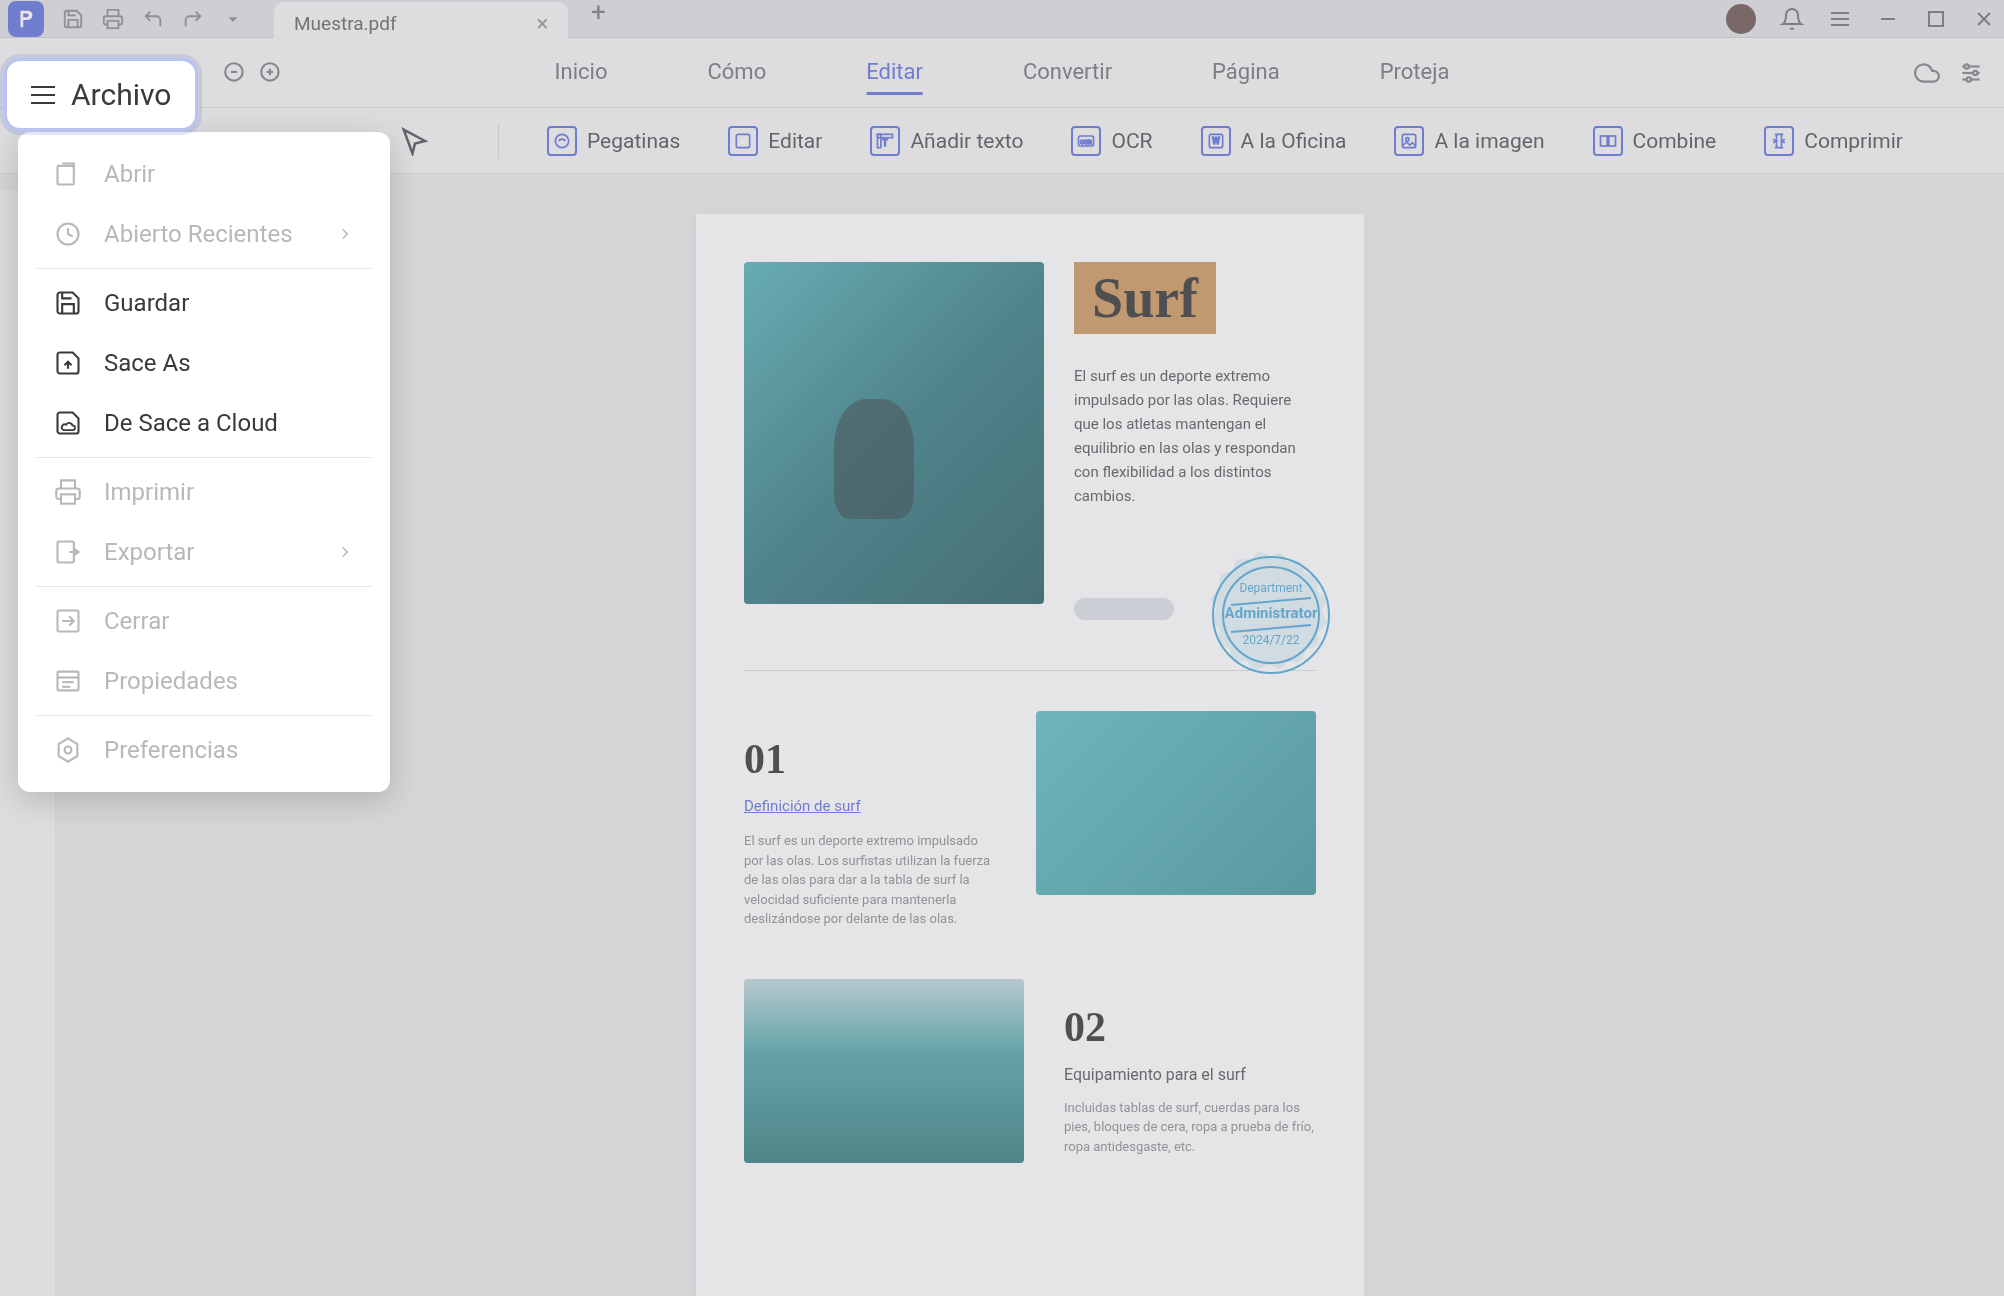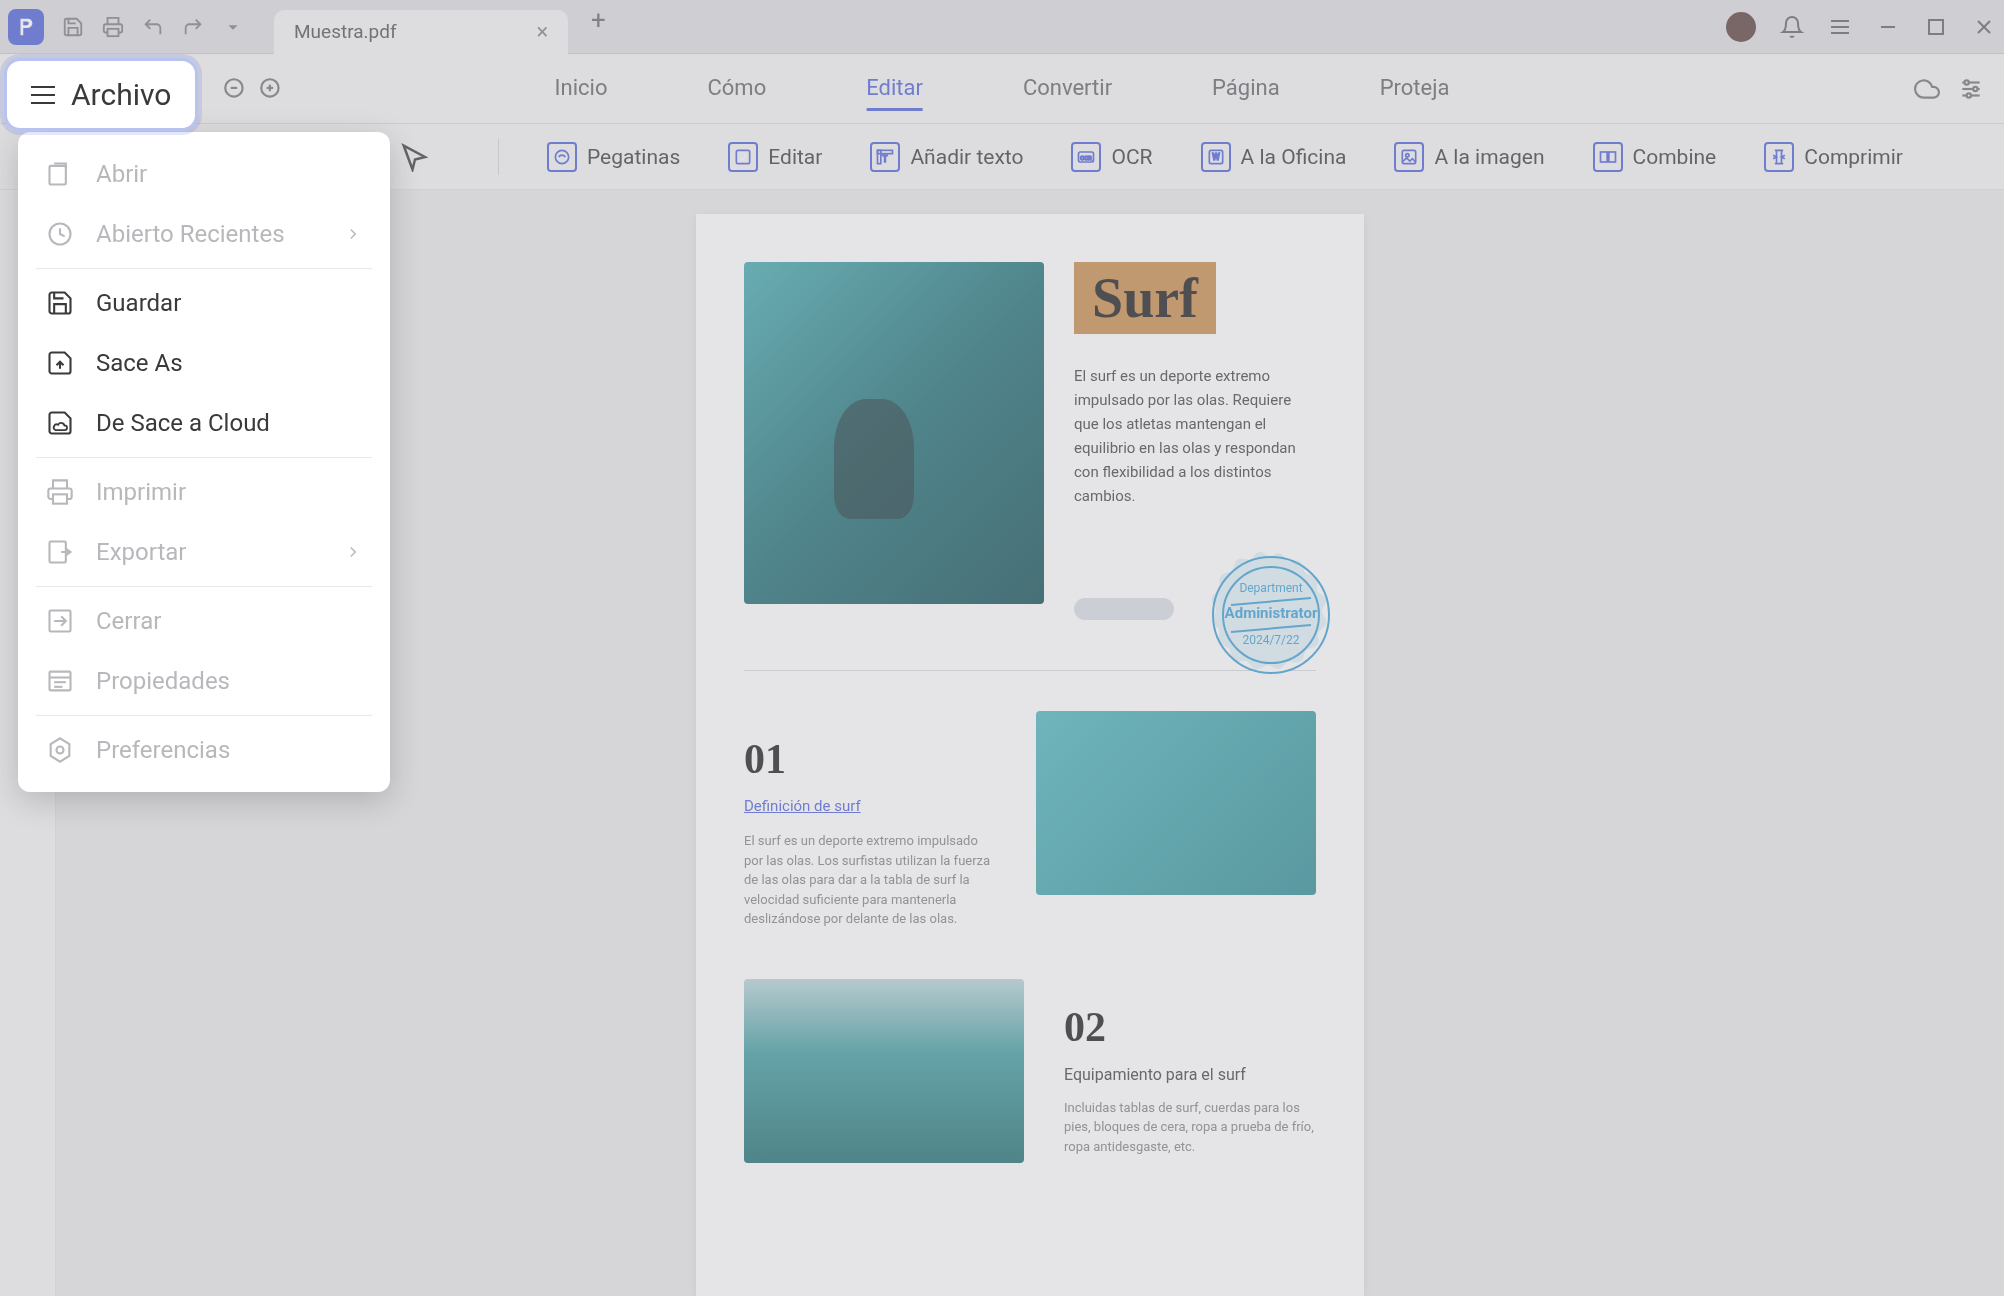--- a/index.html
+++ b/index.html
@@ -1,19 +1,19 @@
 <!DOCTYPE html>
 <html><head>
 <meta charset="utf-8">
 <style>
 * { margin: 0; padding: 0; box-sizing: border-box; font-family: -apple-system, BlinkMacSystemFont, "Segoe UI", Roboto, sans-serif; }
 body { width: 2004px; height: 1296px; background: #e8e8ea; overflow: hidden; position: relative; }
 
 
-.titlebar { height: 54px; background: #dcdce0; display: flex; align-items: center; padding: 0 8px; border-bottom: 1px solid #c8c8cc; }
+.titlebar { height: 38px; background: #dcdce0; display: flex; align-items: center; padding: 0 8px; border-bottom: 1px solid #c8c8cc; }
 .titlebar-left { display: flex; align-items: center; gap: 18px; }
 .app-icon { width: 36px; height: 36px; background: #4c5fd9; border-radius: 8px; display: flex; align-items: center; justify-content: center; }
 .titlebar-icon { width: 22px; height: 22px; color: #7c7c80; cursor: pointer; }
 .tab-strip { display: flex; margin-left: 30px; }
 .tab { background: #f3f3f5; height: 44px; padding: 0 20px; display: flex; align-items: center; gap: 140px; border-radius: 10px 10px 0 0; color: #505052; font-size: 19px; margin-top: 10px; }
 .tab-close { font-size: 22px; color: #808084; cursor: pointer; }
 .tab-plus { width: 40px; height: 40px; display: flex; align-items: center; justify-content: center; font-size: 26px; color: #68686c; cursor: pointer; margin-left: 10px; }
 .titlebar-right { margin-left: auto; display: flex; align-items: center; gap: 24px; }
 .avatar { width: 30px; height: 30px; border-radius: 50%; background: #5a3d3a; }
 .win-btn { width: 24px; height: 24px; color: #606064; }
@@ -34,21 +34,21 @@
 .cursor-tool { width: 30px; height: 30px; margin-right: 20px; }
 .tool-sep { width: 1px; height: 36px; background: #d0d0d4; }
 
 
 .archivo-btn { position: absolute; top: 58px; left: 4px; background: #fff; border: 3px solid #b8c4f0; border-radius: 16px; padding: 16px 24px; display: flex; align-items: center; gap: 16px; font-size: 30px; color: #3a3a3c; z-index: 100; box-shadow: 0 0 0 4px rgba(76,95,217,0.15); }
 .hamburger { display: flex; flex-direction: column; gap: 6px; }
 .hamburger span { width: 24px; height: 2px; background: #3a3a3c; }
 
 
 .dropdown { position: absolute; top: 132px; left: 18px; width: 372px; background: #fff; border-radius: 12px; box-shadow: 0 8px 32px rgba(0,0,0,0.18); z-index: 99; padding: 12px 0; }
-.menu-item { display: flex; align-items: center; padding: 16px 28px; gap: 22px; font-size: 24px; color: #3a3a3c; cursor: pointer; }
+.menu-item { display: flex; align-items: center; padding: 16px 36px; gap: 22px; font-size: 24px; color: #3a3a3c; cursor: pointer; }
 .menu-item.disabled { color: #b8b8bc; }
 .menu-item .mi-icon { width: 28px; height: 28px; flex-shrink: 0; }
 .menu-item .chevron { margin-left: auto; color: #b8b8bc; }
 .menu-divider { height: 1px; background: #e8e8ea; margin: 4px 18px; }
 
 
 .doc-area { position: absolute; top: 190px; left: 56px; right: 0; bottom: 0; background: #e8e8ea; display: flex; justify-content: center; padding-top: 24px; overflow: hidden; }
 .left-rail { position: absolute; top: 190px; left: 0; width: 56px; height: calc(100% - 190px); background: #f3f3f5; border-right: 1px solid #e0e0e4; }
 .page { width: 668px; background: #fff; box-shadow: 0 2px 8px rgba(0,0,0,0.08); padding: 48px 48px; }
 

